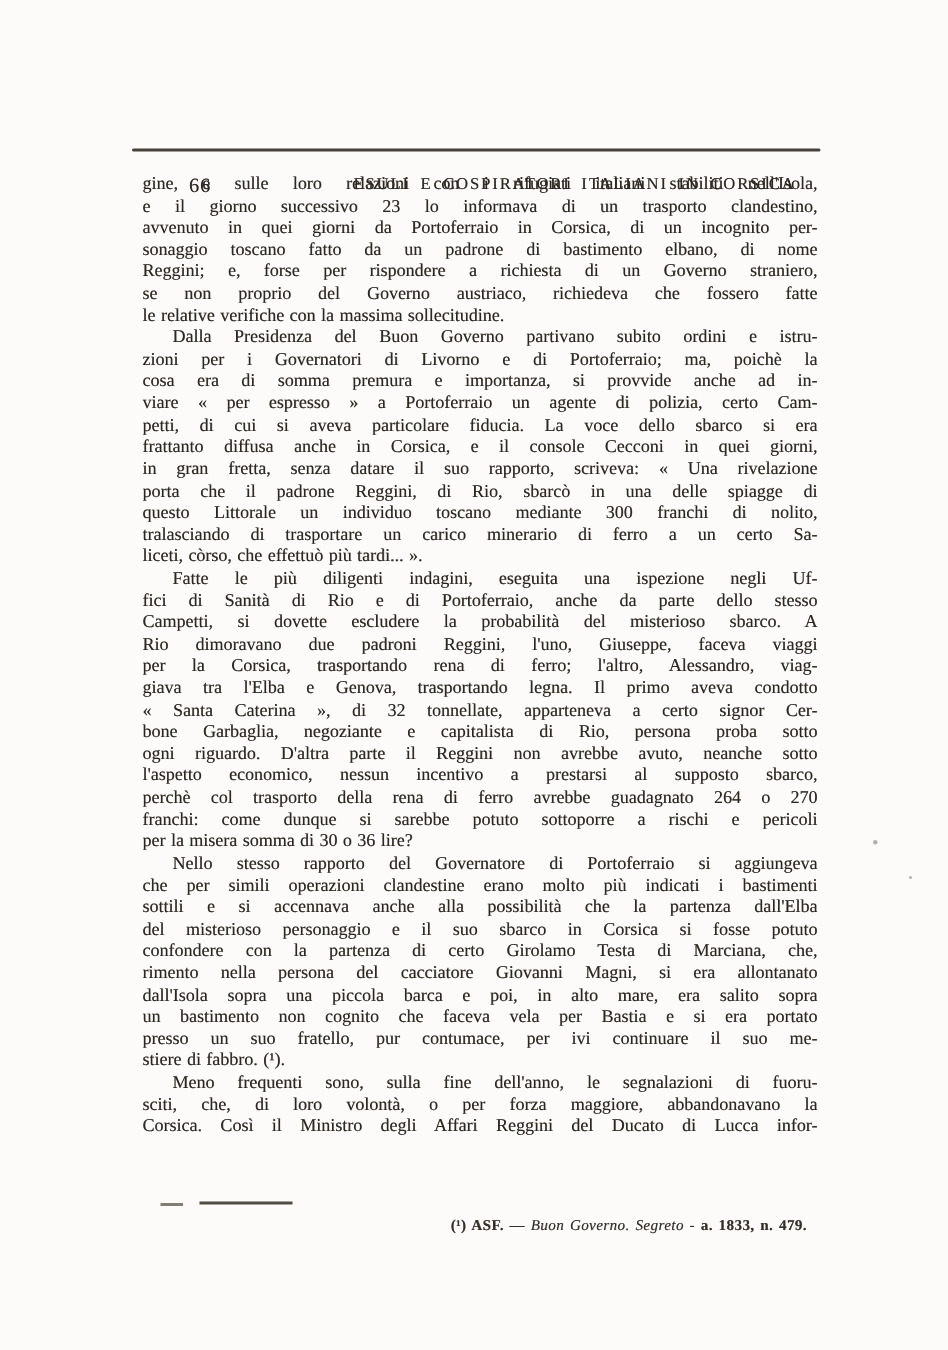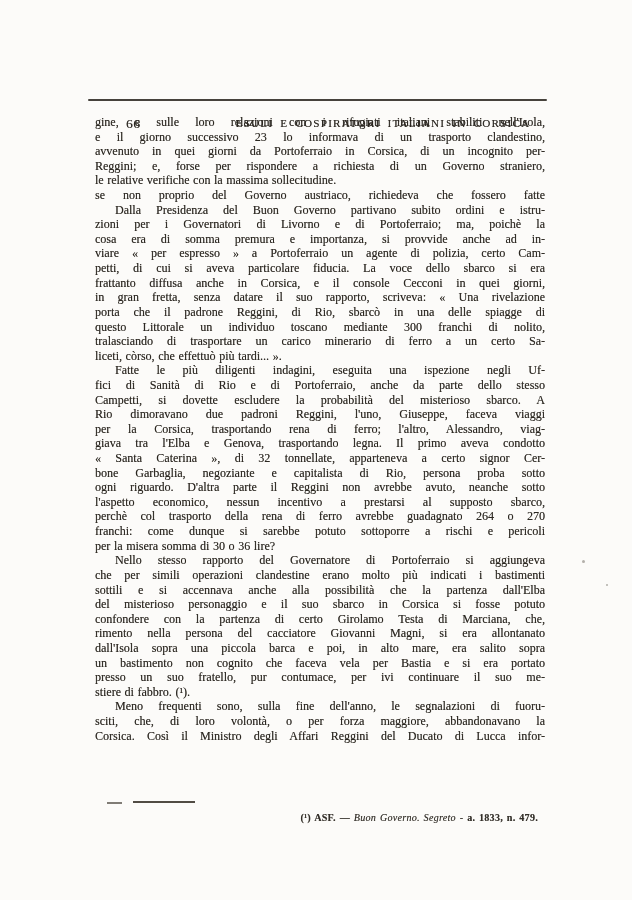--- a/index.html
+++ b/index.html
@@ -110,23 +110,24 @@
     <span class="pagenum">66</span>
     <span class="title">ESULI E COSPIRATORI ITALIANI IN CORSICA</span>
   </header>
 
   <div class="head-rule"></div>
 
   <main class="body-text">
       <div class="line">gine, e sulle loro relazioni con i rifugiati italiani stabiliti nell'Isola,</div>
       <div class="line">e il giorno successivo 23 lo informava di un trasporto clandestino,</div>
       <div class="line">avvenuto in quei giorni da Portoferraio in Corsica, di un incognito per-</div>
+      <div class="line">sonaggio toscano fatto da un padrone di bastimento elbano, di nome</div>
       <div class="line">Reggini; e, forse per rispondere a richiesta di un Governo straniero,</div>
+      <div class="line">se non proprio del Governo austriaco, richiedeva che fossero fatte</div>
       <div class="line lastline">le relative verifiche con la massima sollecitudine.</div>
-      <div class="line">se non proprio del Governo austriaco, richiedeva che fossero fatte</div>
       <div class="line indent">Dalla Presidenza del Buon Governo partivano subito ordini e istru-</div>
       <div class="line">zioni per i Governatori di Livorno e di Portoferraio; ma, poichè la</div>
       <div class="line">cosa era di somma premura e importanza, si provvide anche ad in-</div>
       <div class="line">viare « per espresso » a Portoferraio un agente di polizia, certo Cam-</div>
       <div class="line">petti, di cui si aveva particolare fiducia. La voce dello sbarco si era</div>
       <div class="line">frattanto diffusa anche in Corsica, e il console Cecconi in quei giorni,</div>
       <div class="line">in gran fretta, senza datare il suo rapporto, scriveva: « Una rivelazione</div>
       <div class="line">porta che il padrone Reggini, di Rio, sbarcò in una delle spiagge di</div>
       <div class="line">questo Littorale un individuo toscano mediante 300 franchi di nolito,</div>
       <div class="line">tralasciando di trasportare un carico minerario di ferro a un certo Sa-</div>

